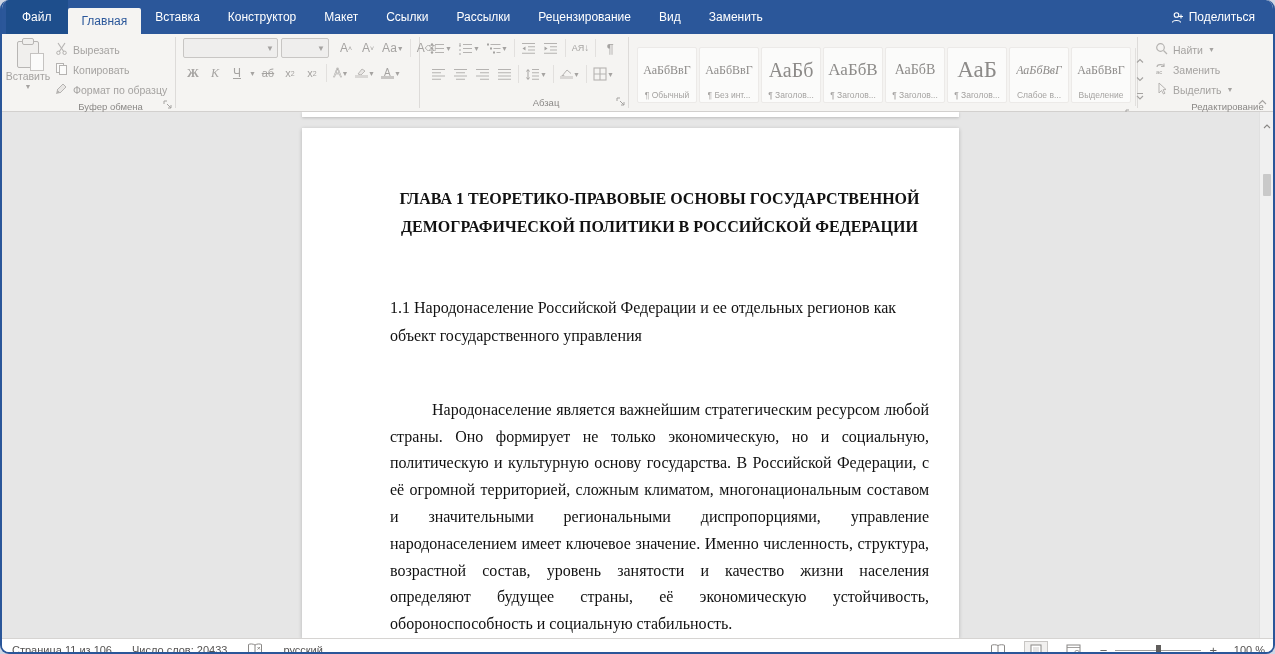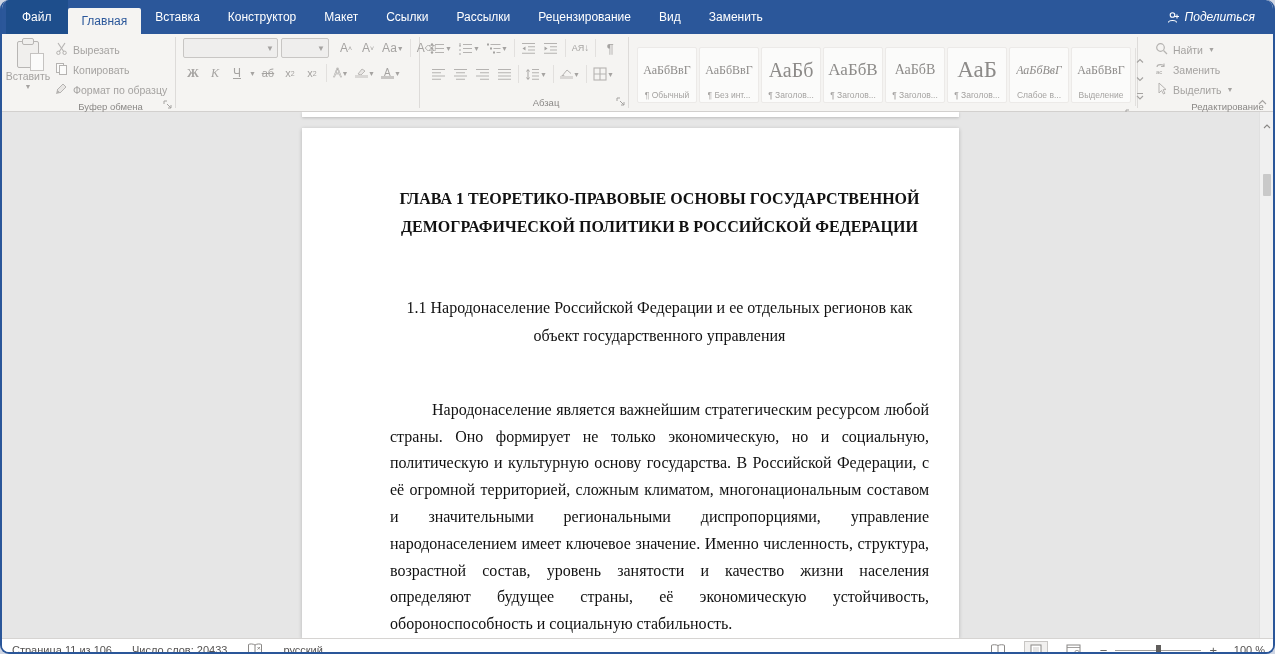--- a/index.html
+++ b/index.html
@@ -12,21 +12,21 @@
   
   .tabstrip { height:34px; background:#2b579a; display:flex; align-items:stretch;
     border-radius:7px 7px 0 0; }
   .tab { color:#ffffff; font-size:12px; padding:0 14px; display:flex;
     align-items:center; cursor:default; }
   .tab.file { background:#1e4e8c; padding:0 16px; margin-left:4px; }
   .tab.active { background:#f5f4f2; color:#2b579a; margin-top:8px;
     border-radius:2px 2px 0 0; }
   .tab-spacer { flex:1; }
   .share-btn { color:#ffffff; font-size:12px; display:flex; align-items:center;
-    gap:5px; padding:0 18px;font-style:italic; }
+    gap:5px; padding:0 18px; }
   .share-btn svg { display:block; }
 
   
   .ribbon { height:78px; background:#f5f4f2; display:flex; position:relative;
     border-bottom:1px solid #d2d0ce; }
   .rgroup { display:flex; flex-direction:column; position:relative; }
   .rgroup-content { flex:1; display:flex; align-items:flex-start; padding:4px 4px 0 4px; }
   .rgroup-label { height:15px; font-size:9.5px; color:#8a8886; text-align:center;
     display:flex; align-items:center; justify-content:center; gap:4px; padding-bottom:2px; position:relative;margin-left:44px; }
   .launcher { position:absolute; right:3px; bottom:3px; }
@@ -87,21 +87,21 @@
   
   .docarea { position:relative; height:526px; background:#e6e6e6; overflow:hidden; display:flex; }
   .pages { flex:1; display:flex; flex-direction:column; align-items:center; overflow:hidden; }
   .page-sliver { width:657px; height:13px; background:#ffffff; margin-top:0;
     box-shadow:0 1px 3px rgba(0,0,0,.18); }
   .page { width:657px; background:#ffffff; margin-top:11px; height:600px;
     box-shadow:0 1px 4px rgba(0,0,0,.22); padding:57px 30px 0 88px;
     font-family:"Liberation Serif", serif; color:#111111; }
   .doc-h1 { font-size:16px; font-weight:bold; text-align:center; line-height:28px;
     margin-bottom:53px; }
-  .doc-h2 { font-size:16px; font-weight:normal; text-align:center; line-height:28px;
+  .doc-h2 { font-size:16px; font-weight:normal; text-align:left; line-height:28px;
     margin-bottom:47px; }
   .doc-p { font-size:16px; text-align:justify; line-height:26.8px; text-indent:42px; }
 
   .vscroll { width:14px; background:#f0f0f0; border-left:1px solid #e0e0e0;
     display:flex; flex-direction:column; align-items:center; }
   .vscroll .arr { padding:3px 0; }
   .vthumb { width:8px; height:22px; background:#c9c9c9; border-radius:1px; margin-top:38px; }
 
   
   .statusbar { height:23px; background:#ffffff; border-top:1px solid #d6d4d2;

